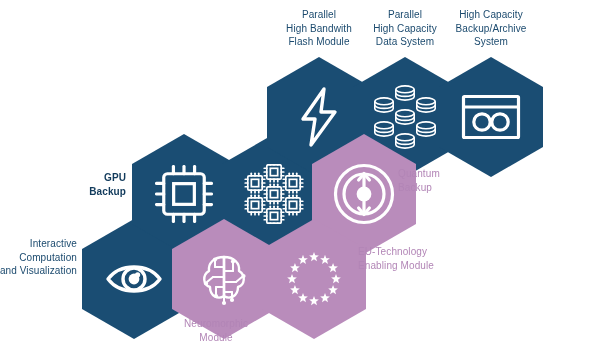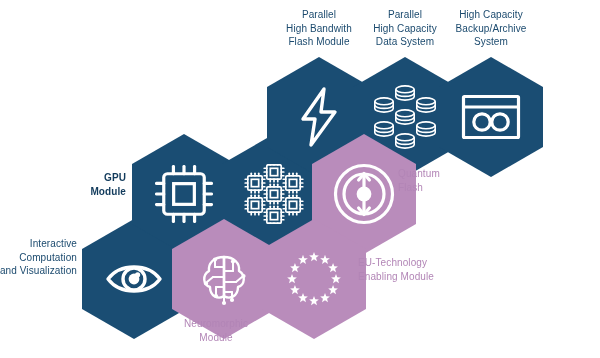--- a/index.html
+++ b/index.html
@@ -63,21 +63,21 @@
           <line x1="29" y1="8.75" x2="29" y2="1.5499999999999998" stroke="#ffffff" stroke-width="3.2" stroke-linecap="round"></line>
           <line x1="29" y1="49.25" x2="29" y2="56.45" stroke="#ffffff" stroke-width="3.2" stroke-linecap="round"></line>
           <line x1="8.75" y1="29" x2="1.5499999999999998" y2="29" stroke="#ffffff" stroke-width="3.2" stroke-linecap="round"></line>
           <line x1="49.25" y1="29" x2="56.45" y2="29" stroke="#ffffff" stroke-width="3.2" stroke-linecap="round"></line>
           <line x1="39.575" y1="8.75" x2="39.575" y2="1.5499999999999998" stroke="#ffffff" stroke-width="3.2" stroke-linecap="round"></line>
           <line x1="39.575" y1="49.25" x2="39.575" y2="56.45" stroke="#ffffff" stroke-width="3.2" stroke-linecap="round"></line>
           <line x1="8.75" y1="39.575" x2="1.5499999999999998" y2="39.575" stroke="#ffffff" stroke-width="3.2" stroke-linecap="round"></line>
           <line x1="49.25" y1="39.575" x2="56.45" y2="39.575" stroke="#ffffff" stroke-width="3.2" stroke-linecap="round"></line>
         </svg></span></div>
     <div class="label lbl-navy-bold ta-r" style="left: 16px; top: 171px; width: 110px;">GPU
-Module</div>
+Backup</div>
     <div class="hexcell" style="left: 222px; top: 134px; background: rgb(26, 77, 115);"><span><svg width="60" height="60" viewBox="0 0 60 60">
           <rect x="22.8" y="0.7999999999999998" width="14.4" height="14.4" rx="1.2800000000000002" fill="none" stroke="#ffffff" stroke-width="1.7"></rect>
           <rect x="26.32" y="4.32" width="7.359999999999999" height="7.359999999999999" fill="none" stroke="#ffffff" stroke-width="1.7"></rect>
           <line x1="26.24" y1="0.7999999999999998" x2="26.24" y2="-1.7600000000000007" stroke="#ffffff" stroke-width="1.7" stroke-linecap="round"></line>
           <line x1="26.24" y1="15.2" x2="26.24" y2="17.759999999999998" stroke="#ffffff" stroke-width="1.7" stroke-linecap="round"></line>
           <line x1="22.8" y1="4.24" x2="20.240000000000002" y2="4.24" stroke="#ffffff" stroke-width="1.7" stroke-linecap="round"></line>
           <line x1="37.2" y1="4.24" x2="39.760000000000005" y2="4.24" stroke="#ffffff" stroke-width="1.7" stroke-linecap="round"></line>
           <line x1="30" y1="0.7999999999999998" x2="30" y2="-1.7600000000000007" stroke="#ffffff" stroke-width="1.7" stroke-linecap="round"></line>
           <line x1="30" y1="15.2" x2="30" y2="17.759999999999998" stroke="#ffffff" stroke-width="1.7" stroke-linecap="round"></line>
           <line x1="22.8" y1="8" x2="20.240000000000002" y2="8" stroke="#ffffff" stroke-width="1.7" stroke-linecap="round"></line>
@@ -214,21 +214,21 @@
 System</div>
     <div class="hexcell" style="left: 312px; top: 134px; background: rgb(185, 140, 187);"><span><svg width="62" height="62" viewBox="0 0 62 62">
           <circle cx="31" cy="31" r="28.5" fill="none" stroke="#ffffff" stroke-width="3.2"></circle>
           <circle cx="31" cy="31" r="20" fill="none" stroke="#ffffff" stroke-width="3.2"></circle>
           <circle cx="31" cy="31" r="7.4" fill="#ffffff"></circle>
           <line x1="31" y1="11.5" x2="31" y2="50.5" stroke="#ffffff" stroke-width="3.2"></line>
           <path d="M25.6 17 L31 10.5 L36.4 17" fill="none" stroke="#ffffff" stroke-width="3.2" stroke-linecap="round" stroke-linejoin="round"></path>
           <path d="M25.6 45 L31 51.5 L36.4 45" fill="none" stroke="#ffffff" stroke-width="3.2" stroke-linecap="round" stroke-linejoin="round"></path>
         </svg></span></div>
     <div class="label lbl-purple ta-l" style="left: 398px; top: 167px; width: 110px;">Quantum
-Flash</div>
+Backup</div>
     <div class="hexcell" style="left: 172px; top: 219px; background: rgb(185, 140, 187);"><span><svg width="56" height="56" viewBox="0 0 56 56">
           <path d="M28 6 C18 6 12 12 13 20 C6 24 7 34 14 36 C14 45 22 49 28 45 Z" fill="none" stroke="#ffffff" stroke-width="2.4" stroke-linejoin="round"></path>
           <path d="M28 6 C38 6 44 12 43 20 C50 24 49 34 42 36 C42 45 34 49 28 45 Z" fill="none" stroke="#ffffff" stroke-width="2.4" stroke-linejoin="round"></path>
           <line x1="28" y1="6" x2="28" y2="52" stroke="#ffffff" stroke-width="2" stroke-linecap="round"></line>
           <line x1="28" y1="16" x2="19" y2="16" stroke="#ffffff" stroke-width="2" stroke-linecap="round"></line>
           <line x1="19" y1="16" x2="19" y2="10" stroke="#ffffff" stroke-width="2" stroke-linecap="round"></line>
           <circle cx="19" cy="8.5" r="2.1" fill="#ffffff"></circle>
           <line x1="28" y1="26" x2="17" y2="26" stroke="#ffffff" stroke-width="2" stroke-linecap="round"></line>
           <line x1="17" y1="26" x2="11" y2="31" stroke="#ffffff" stroke-width="2" stroke-linecap="round"></line>
           <circle cx="10" cy="32.5" r="2.1" fill="#ffffff"></circle>
@@ -255,15 +255,15 @@
           <polygon points="52.00,24.90 53.26,28.27 56.85,28.42 54.04,30.66 55.00,34.13 52.00,32.14 49.00,34.13 49.96,30.66 47.15,28.42 50.74,28.27" fill="#ffffff"></polygon>
           <polygon points="49.05,35.90 50.31,39.27 53.90,39.42 51.09,41.66 52.05,45.13 49.05,43.14 46.05,45.13 47.02,41.66 44.20,39.42 47.79,39.27" fill="#ffffff"></polygon>
           <polygon points="41.00,43.95 42.26,47.32 45.85,47.48 43.04,49.71 44.00,53.18 41.00,51.19 38.00,53.18 38.96,49.71 36.15,47.48 39.74,47.32" fill="#ffffff"></polygon>
           <polygon points="30.00,46.90 31.26,50.27 34.85,50.42 32.04,52.66 33.00,56.13 30.00,54.14 27.00,56.13 27.96,52.66 25.15,50.42 28.74,50.27" fill="#ffffff"></polygon>
           <polygon points="19.00,43.95 20.26,47.32 23.85,47.48 21.04,49.71 22.00,53.18 19.00,51.19 16.00,53.18 16.96,49.71 14.15,47.48 17.74,47.32" fill="#ffffff"></polygon>
           <polygon points="10.95,35.90 12.21,39.27 15.80,39.42 12.98,41.66 13.95,45.13 10.95,43.14 7.95,45.13 8.91,41.66 6.10,39.42 9.69,39.27" fill="#ffffff"></polygon>
           <polygon points="8.00,24.90 9.26,28.27 12.85,28.42 10.04,30.66 11.00,34.13 8.00,32.14 5.00,34.13 5.96,30.66 3.15,28.42 6.74,28.27" fill="#ffffff"></polygon>
           <polygon points="10.95,13.90 12.21,17.27 15.80,17.42 12.98,19.66 13.95,23.13 10.95,21.14 7.95,23.13 8.91,19.66 6.10,17.42 9.69,17.27" fill="#ffffff"></polygon>
           <polygon points="19.00,5.85 20.26,9.21 23.85,9.37 21.04,11.61 22.00,15.07 19.00,13.09 16.00,15.07 16.96,11.61 14.15,9.37 17.74,9.21" fill="#ffffff"></polygon>
         </svg></span></div>
-    <div class="label lbl-purple ta-l" style="left: 358px; top: 256px; width: 130px;">EU-Technology
+    <div class="label lbl-purple ta-l" style="left: 358px; top: 245px; width: 130px;">EU-Technology
 Enabling Module</div>
   </div>
 
 </body></html>

